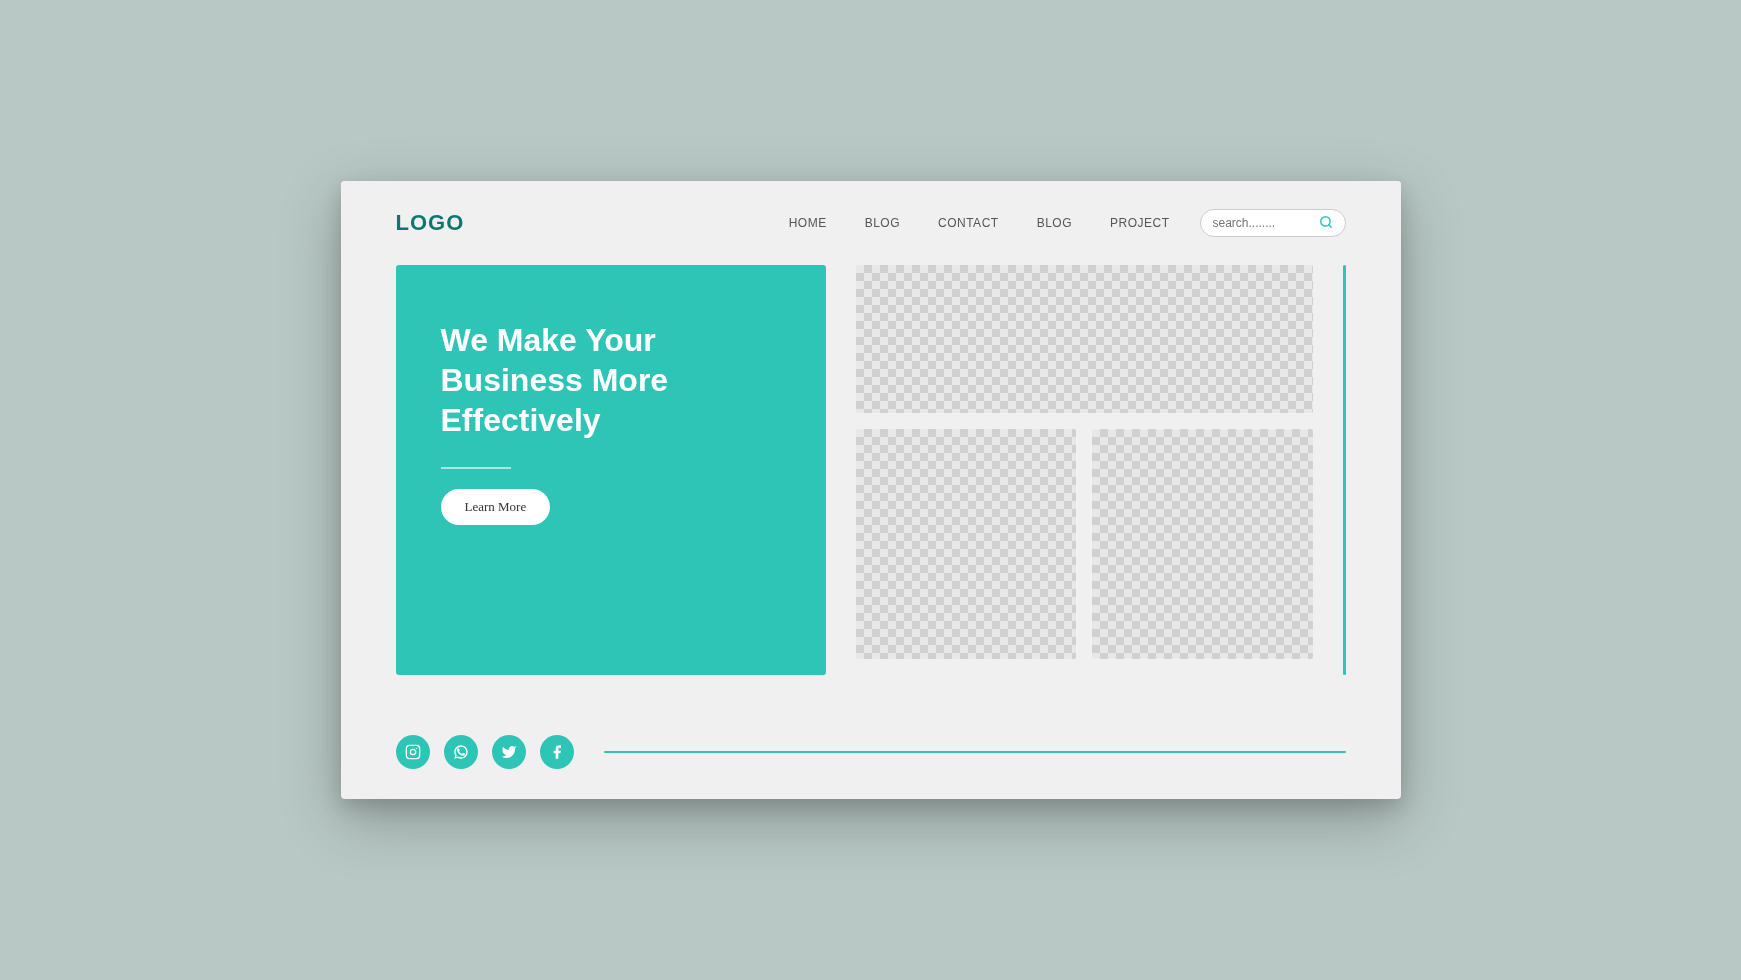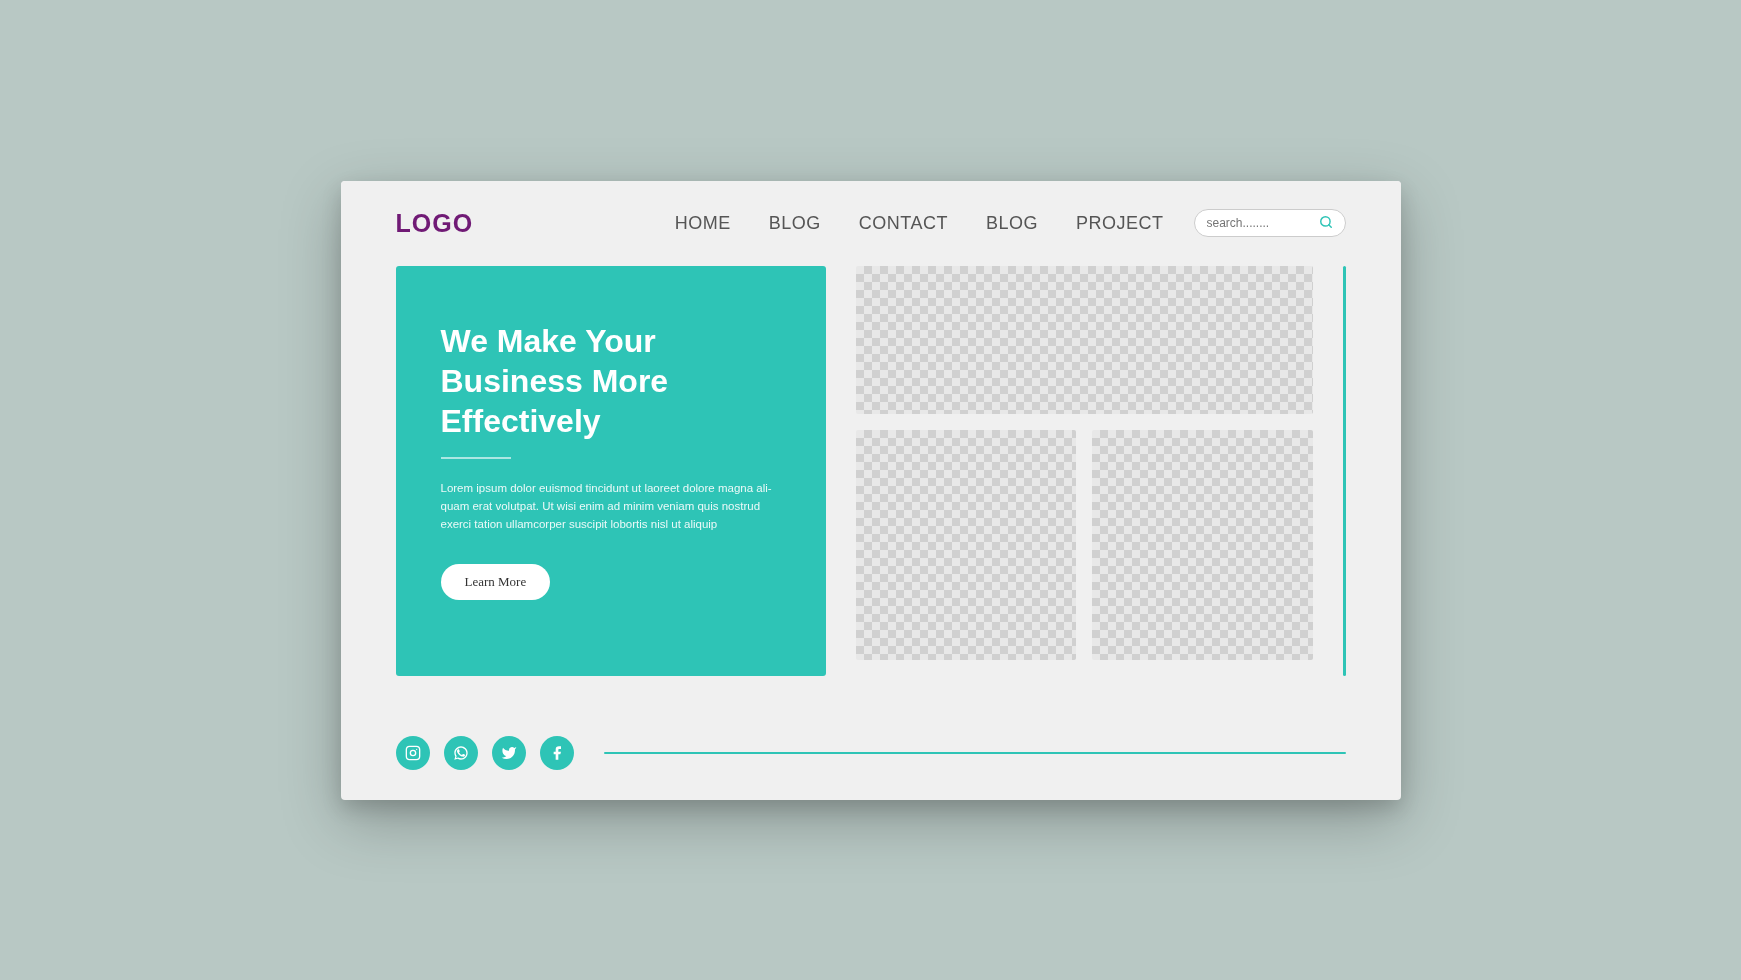--- a/index.html
+++ b/index.html
@@ -24,50 +24,50 @@
     
     .header {
       background: #f0f0f0;
       display: flex;
       align-items: center;
       padding: 28px 55px;
       gap: 0;
     }
 
     .logo {
-      font-size: 25px;
+      font-size: 22px;
       font-weight: 700;
-      color: #701a75;
+      color: #0f766e;
       letter-spacing: 1px;
       margin-right: auto;
     }
 
     .nav {
       display: flex;
       align-items: center;
       gap: 38px;
       margin-right: 30px;
     }
 
     .nav-item {
-      font-size: 18px;
+      font-size: 12px;
       color: #555;
       text-decoration: none;
       cursor: pointer;
       letter-spacing: 0.5px;
     }
 
     .search-box {
       display: flex;
       align-items: center;
       border: 1.5px solid #ccc;
       border-radius: 20px;
       padding: 5px 12px;
       background: #fff;
-      gap: 12px;
+      gap: 6px;
     }
 
     .search-input {
       border: none;
       outline: none;
       font-size: 12px;
       color: #aaa;
       width: 100px;
       background: transparent;
     }
@@ -97,21 +97,21 @@
       display: flex;
       flex-direction: column;
       justify-content: space-between;
     }
 
     .hero-title {
       font-size: 32px;
       font-weight: 700;
       color: #fff;
       line-height: 1.25;
-      margin-bottom: 16px;
+      margin-bottom: 27px;
     }
 
     .hero-divider {
       width: 70px;
       height: 2px;
       background: rgba(255,255,255,0.6);
       margin-bottom: 20px;
     }
 
     .hero-text {
@@ -246,21 +246,20 @@
       </span>
     </div>
   </header>
 
   <div class="main-content">
 
     <div class="hero-panel">
       <div>
         <h1 class="hero-title">We Make Your Business More Effectively</h1>
         <div class="hero-divider"></div>
-        <p class="hero-text">Lorem ipsum dolor euismod tincidunt ut laoreet dolore magna ali-quam erat volutpat. Ut wisi enim ad minim veniam quis nostrud exerci tation ullamcorper suscipit lobortis nisl ut aliquip</p>
         <button class="learn-more-btn">Learn More</button>
       </div>
     </div>
 
     <div class="image-grid-panel">
       <div class="img-placeholder-large"></div>
       <div class="img-row">
         <div class="img-placeholder-small"></div>
         <div class="img-placeholder-small"></div>
       </div>

